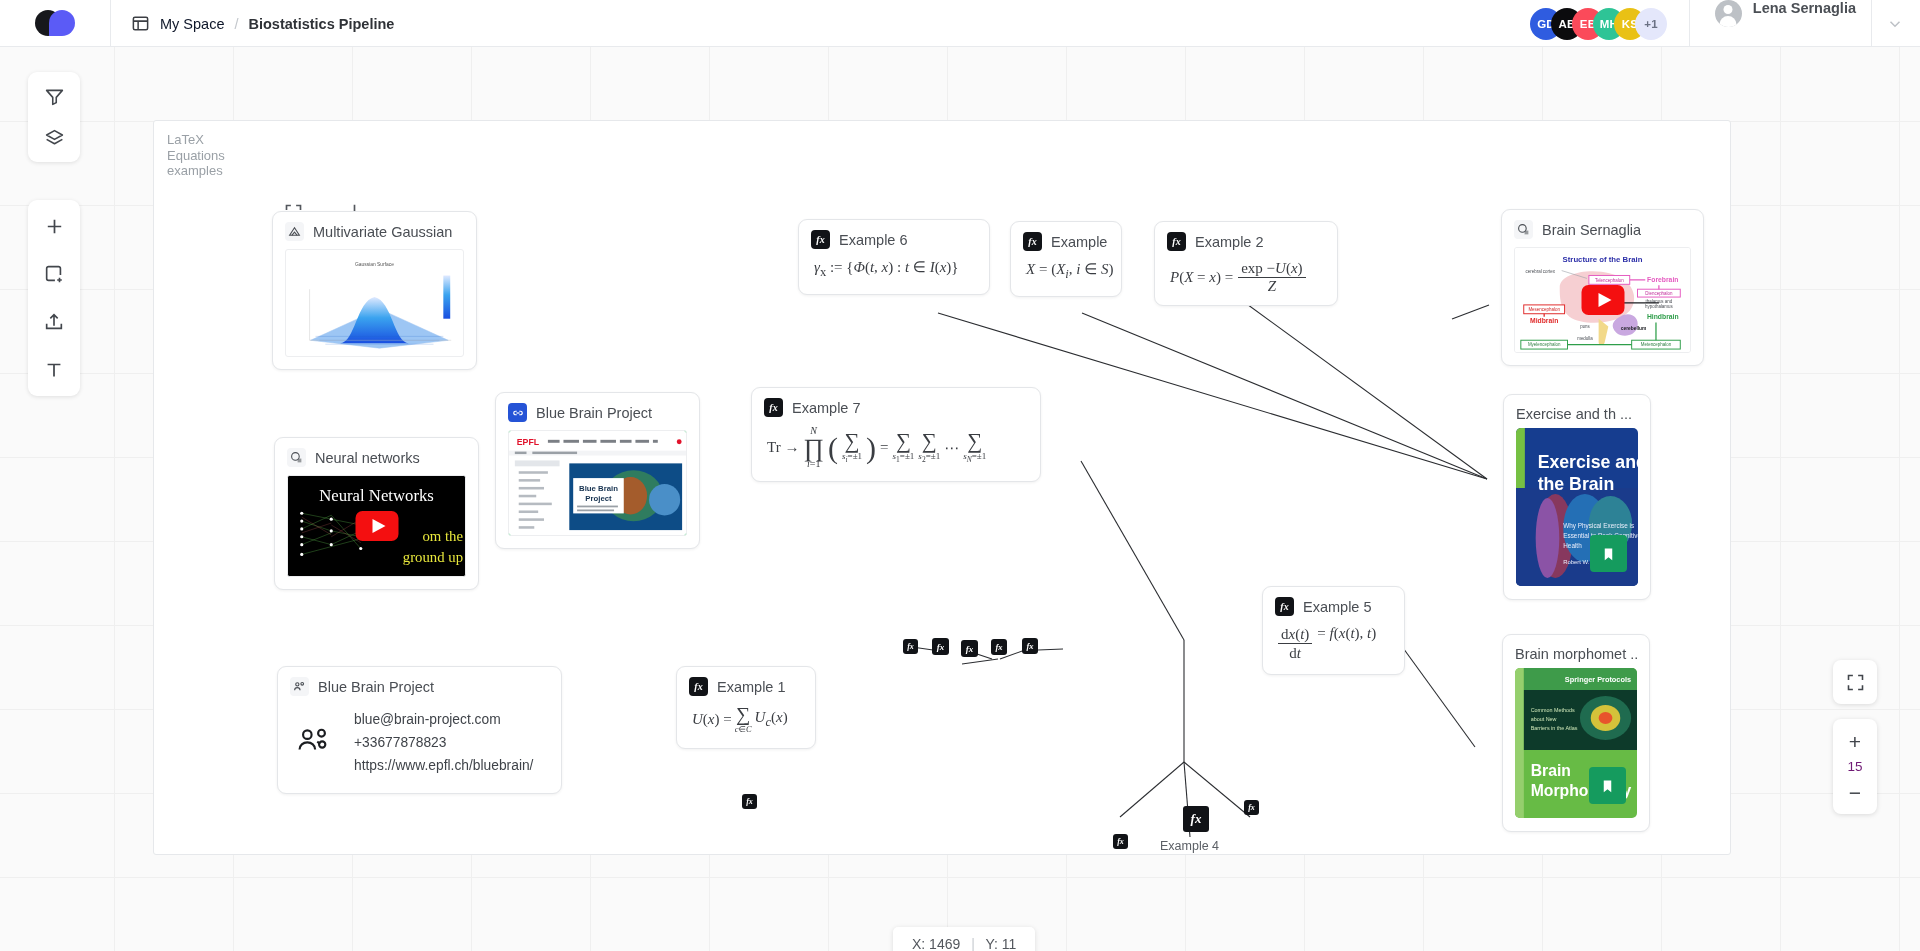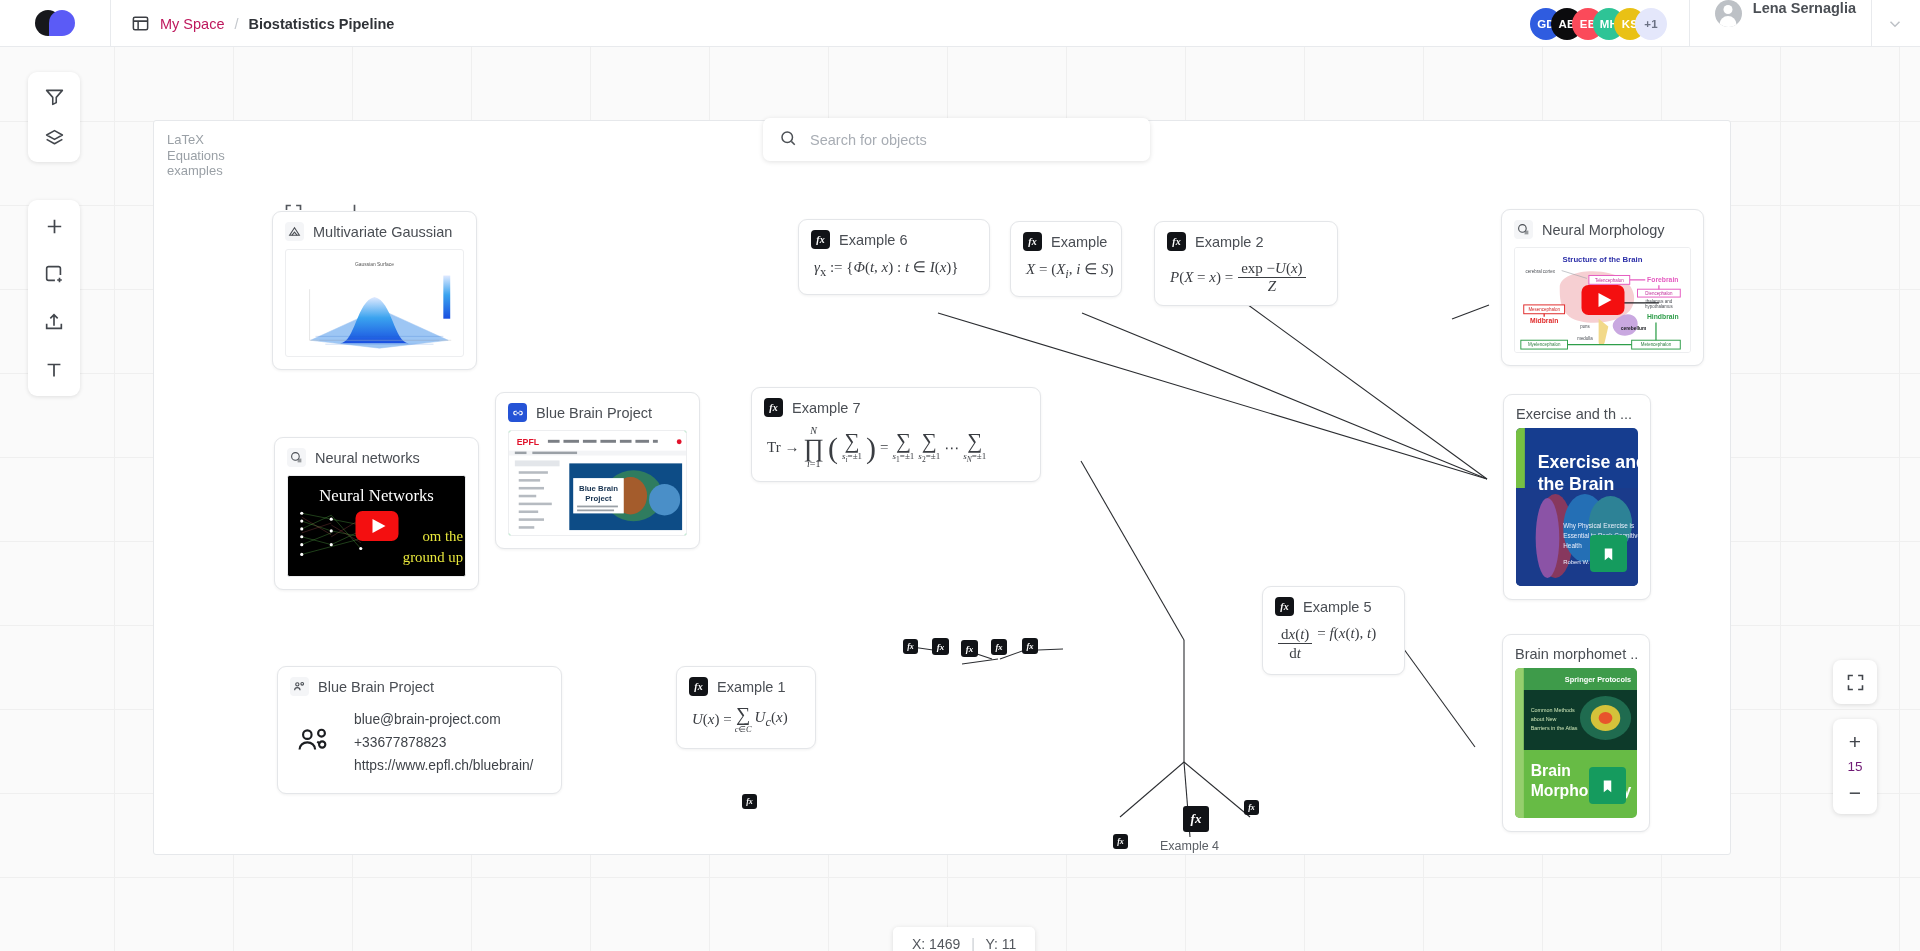--- a/index.html
+++ b/index.html
@@ -18,21 +18,21 @@
     display: flex; align-items: center; z-index: 60;
   }
   .logo { position: absolute; left: 35px; top: 8px; width: 42px; height: 30px; }
   .logo .dot-dark { position: absolute; left: 0; top: 2px; width: 26px; height: 26px; border-radius: 50%; background: #17181c; }
   .logo .dot-blue { position: absolute; left: 14px; top: 2px; width: 26px; height: 26px; background: #5b5bf6;
         border-radius: 50% 50% 50% 0; }
   .topbar-divider { position: absolute; top: 0; height: 47px; width: 1px; background: #e8eaed; }
 
   #breadcrumb { position: absolute; left: 131px; top: 0; height: 47px; display: flex; align-items: center; gap: 10px; }
   .bc-icon { width: 19px; height: 19px; color: #3c3f44; display: block; }
-  .bc-muted { color: #be185d; font-size: 14.5px; }
+  .bc-muted { color: #0f172a; font-size: 14.5px; }
   .bc-sep { color: #c3c7cc; font-size: 14.5px; }
   .bc-current { color: #2f3237; font-size: 14.5px; font-weight: 600; }
 
   #avatars { position: absolute; right: 253px; top: 7px; height: 33px; display: flex; align-items: center; }
   .av { width: 32px; height: 32px; border-radius: 50%; color: #fff; font-size: 11.5px; font-weight: 700;
         display: flex; align-items: center; justify-content: center; margin-left: -11px; letter-spacing: .2px; }
   .av:first-child { margin-left: 0; }
   .av-more { background: #e4e7fb; color: #6b7184; font-weight: 600; }
 
   #user { position: absolute; right: 64px; top: 0; height: 61px; display: flex; align-items: flex-start; gap: 11px; padding-left: 22px; font-weight: bold; }
@@ -235,29 +235,20 @@
           <path d="M4 14v5h16v-5"></path>
       </svg>
     </div>
     <div class="tool">
       <svg width="22" height="22" viewBox="0 0 24 24" fill="none" stroke="currentColor" stroke-width="1.9">
           <path d="M5 6h14M12 6v13"></path>
         </svg>
     </div>
   </div>
 
-  <div id="search">
-    <span>
-      <svg width="18" height="18" viewBox="0 0 24 24" fill="none" stroke="#4c5055" stroke-width="2">
-        <circle cx="11" cy="11" r="7"></circle>
-          <path d="M16.5 16.5L21 21"></path>
-      </svg>
-    </span>
-    <input type="text" placeholder="Search for objects" style="">
-  </div>
 
   <div class="card" style="left:272px; top:164px; width:205px;">
     <div class="card-head">
       <span class="badge badge-light">
         <svg width="13" height="13" viewBox="0 0 24 24" fill="none" stroke="currentColor" stroke-width="2">
             <path d="M3 19h18L12 5z"></path>
             <path d="M7 19l5-6 5 6"></path>
           </svg>
       </span>
       <span class="card-title">Multivariate Gaussian</span>
@@ -515,21 +506,21 @@
   </div>
 
   <div class="card" style="left:1501px; top:162px; width:203px;">
     <div class="card-head">
       <span class="badge badge-light">
         <svg width="13" height="13" viewBox="0 0 24 24" fill="none" stroke="currentColor" stroke-width="2">
             <circle cx="10" cy="10" r="7"></circle>
             <path d="M14 14h7v7h-7z" fill="currentColor" stroke="none" opacity=".55"></path>
           </svg>
       </span>
-      <span class="card-title">Neural Morphology</span>
+      <span class="card-title">Brain Sernaglia</span>
     </div>
     <div class="thumb" style="height:106px; background:#fff;">
       <svg width="100%" height="100%" viewBox="0 0 180 106" preserveAspectRatio="none">
         <rect width="180" height="106" fill="#fff"></rect>
         <text x="90" y="14" font-size="8" fill="#2c2fa8" text-anchor="middle" font-family="Liberation Sans" font-weight="bold">Structure of the Brain</text>
         <path d="M46 40 C46 26 76 20 98 26 C122 32 128 52 118 64 C106 78 70 80 56 70 C46 62 46 50 46 40 Z" fill="#f6cfd2"></path>
         <path d="M108 70 C118 64 128 70 126 80 C124 90 110 92 104 86 C98 80 100 74 108 70 Z" fill="#c9a8e0"></path>
         <path d="M86 72 L86 96 C86 99 90 100 92 97 L96 80 Z" fill="#f2d98a"></path>
         <g font-size="4.6" font-family="Liberation Sans">
           <rect x="76" y="28" width="42" height="9" fill="#fff" stroke="#e55ac0"></rect>

